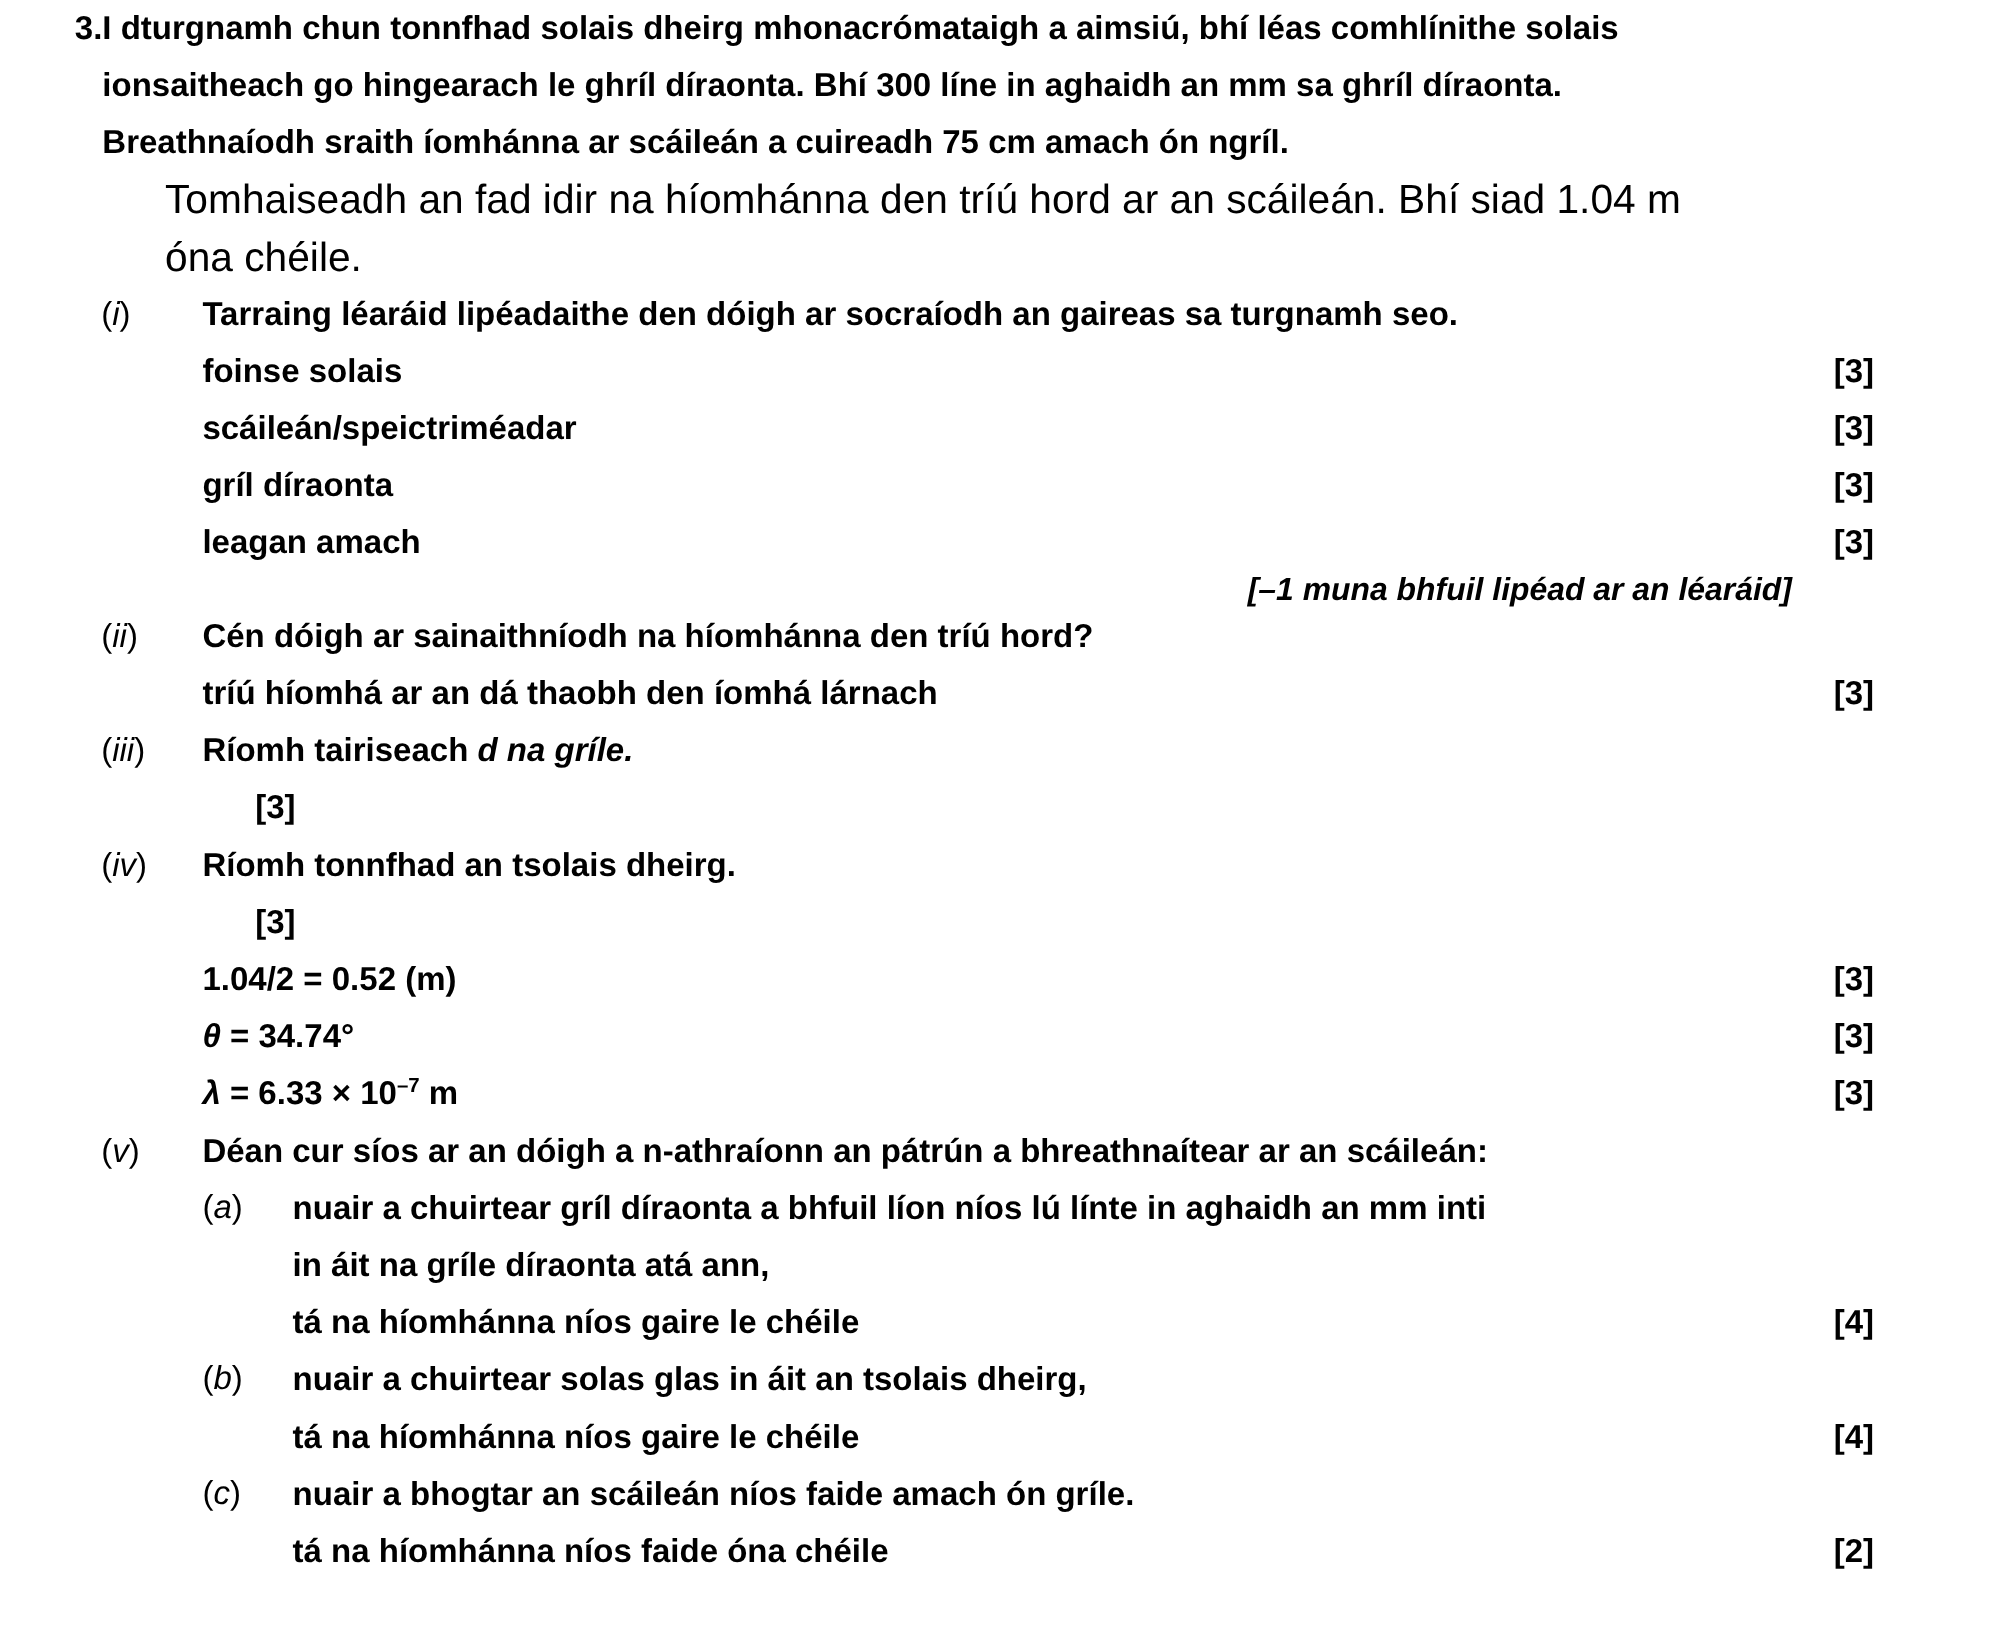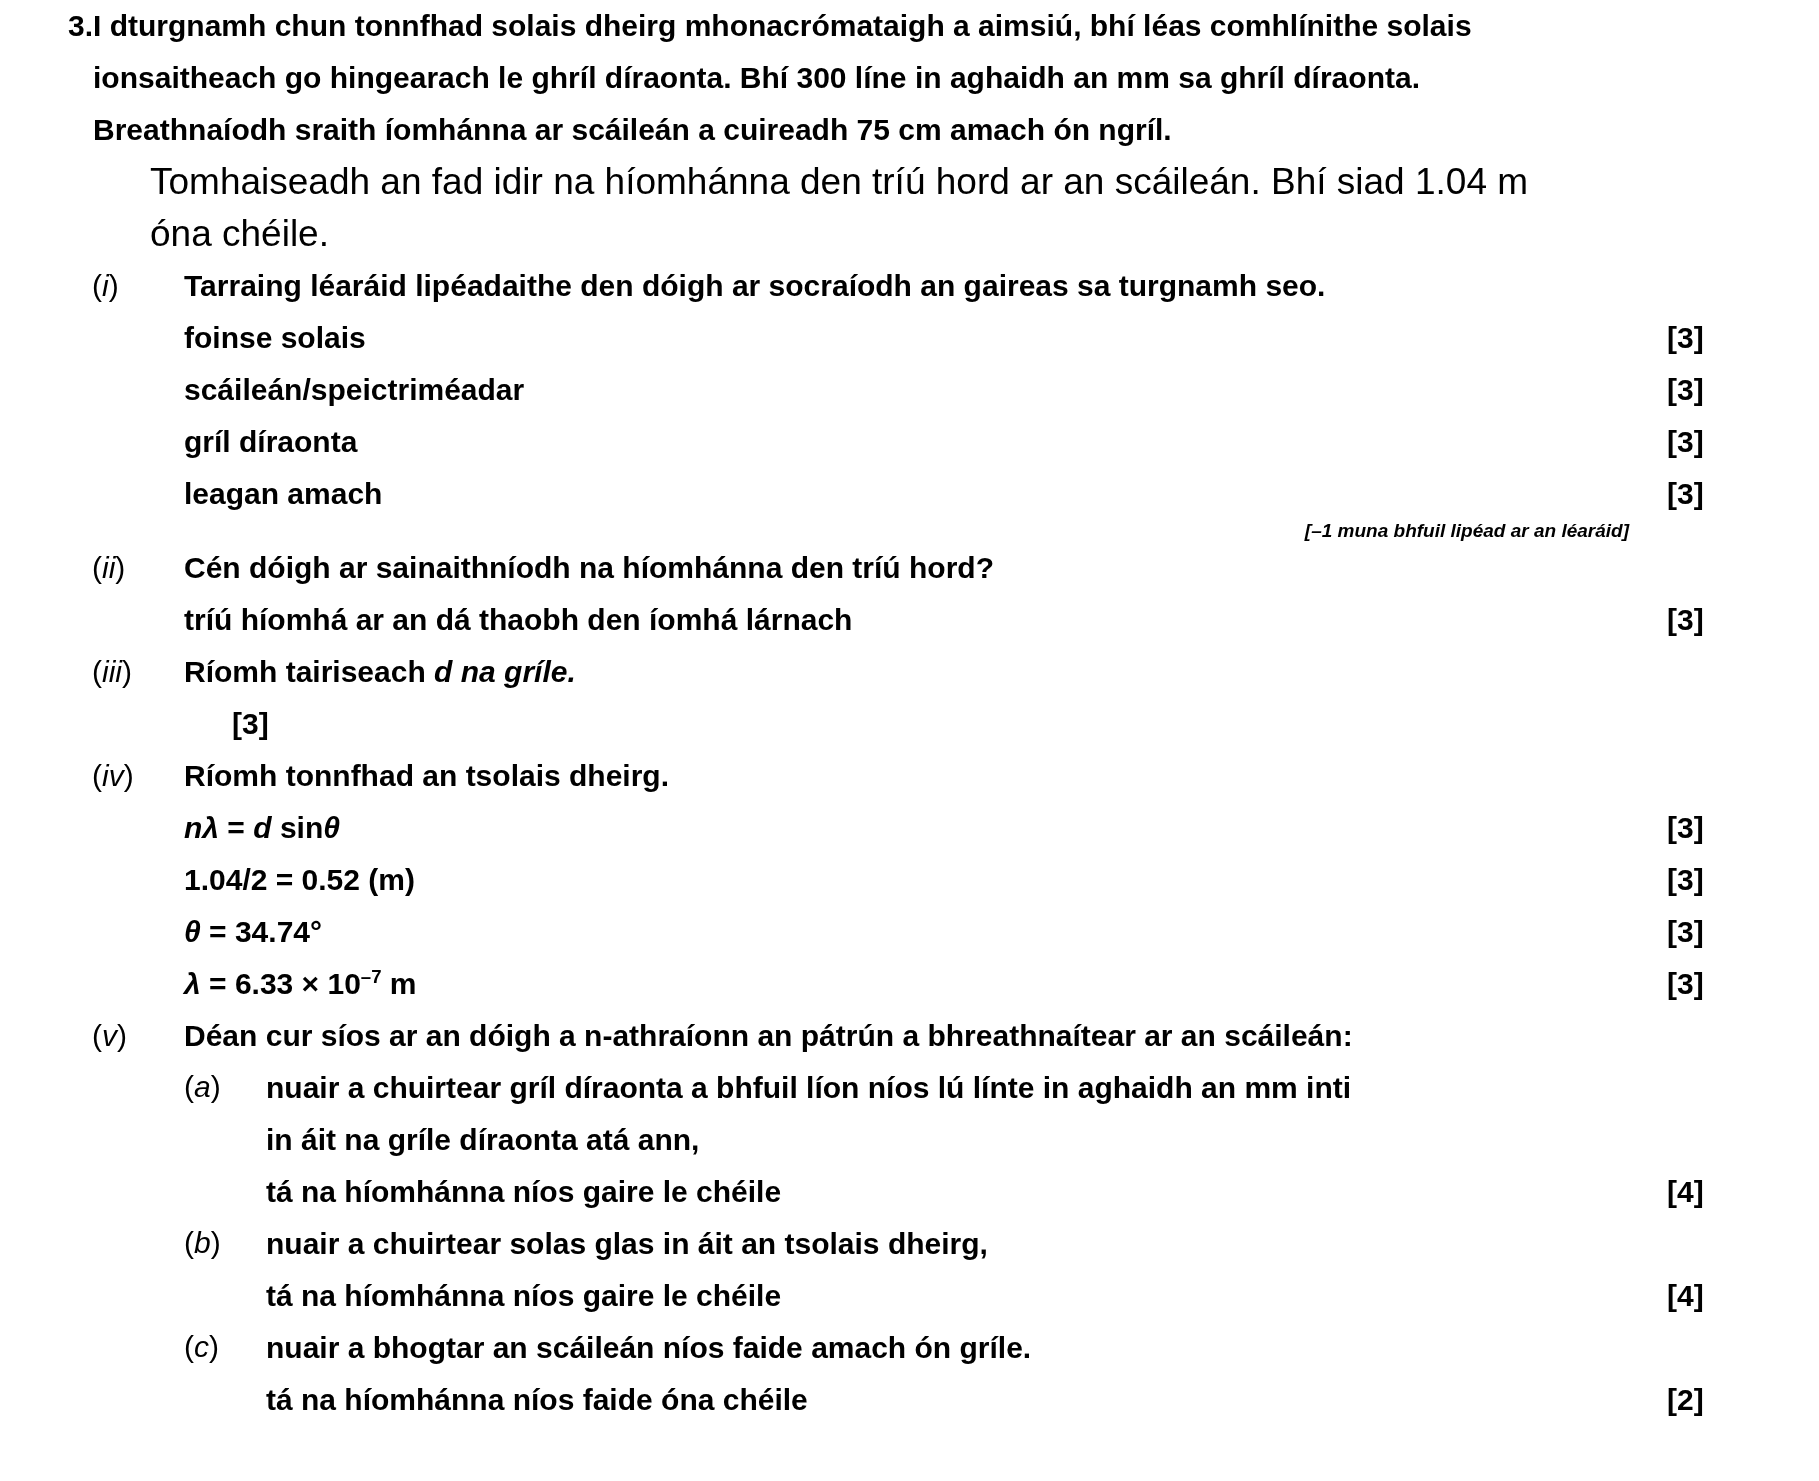--- a/index.html
+++ b/index.html
@@ -77,21 +77,21 @@
     font-size: 30px;
     line-height: 52px;
   }
 
   .ans {
     font-weight: bold;
   }
   .note-italic {
     font-weight: bold;
     font-style: italic;
-    font-size: 19px;
+    font-size: 29px;
   }
 
   .italic { font-style: italic; }
 
   .lead-para {
     font-size: 37px;
     line-height: 52px;
     padding-left: 150px;
     padding-right: 260px;
   }
@@ -187,21 +187,20 @@
   </div>
 
   <div class="row">
     <div class="spacer-92"></div>
     <div class="gutter-roman">(<i>iv</i>)</div>
     <div class="body-text">Ríomh tonnfhad an tsolais dheirg.</div>
   </div>
   <div class="row">
     <div class="spacer-92"></div>
     <div class="spacer-92"></div>
-    <div class="body-text ans"><span class="mathvar">n</span><span class="mathvar">λ</span> = <span class="mathvar">d</span> sin<span class="mathvar">θ</span></div>
     <div class="marks">[3]</div>
   </div>
   <div class="row">
     <div class="spacer-92"></div>
     <div class="spacer-92"></div>
     <div class="body-text ans">1.04/2 = 0.52 (m)</div>
     <div class="marks">[3]</div>
   </div>
   <div class="row">
     <div class="spacer-92"></div>

